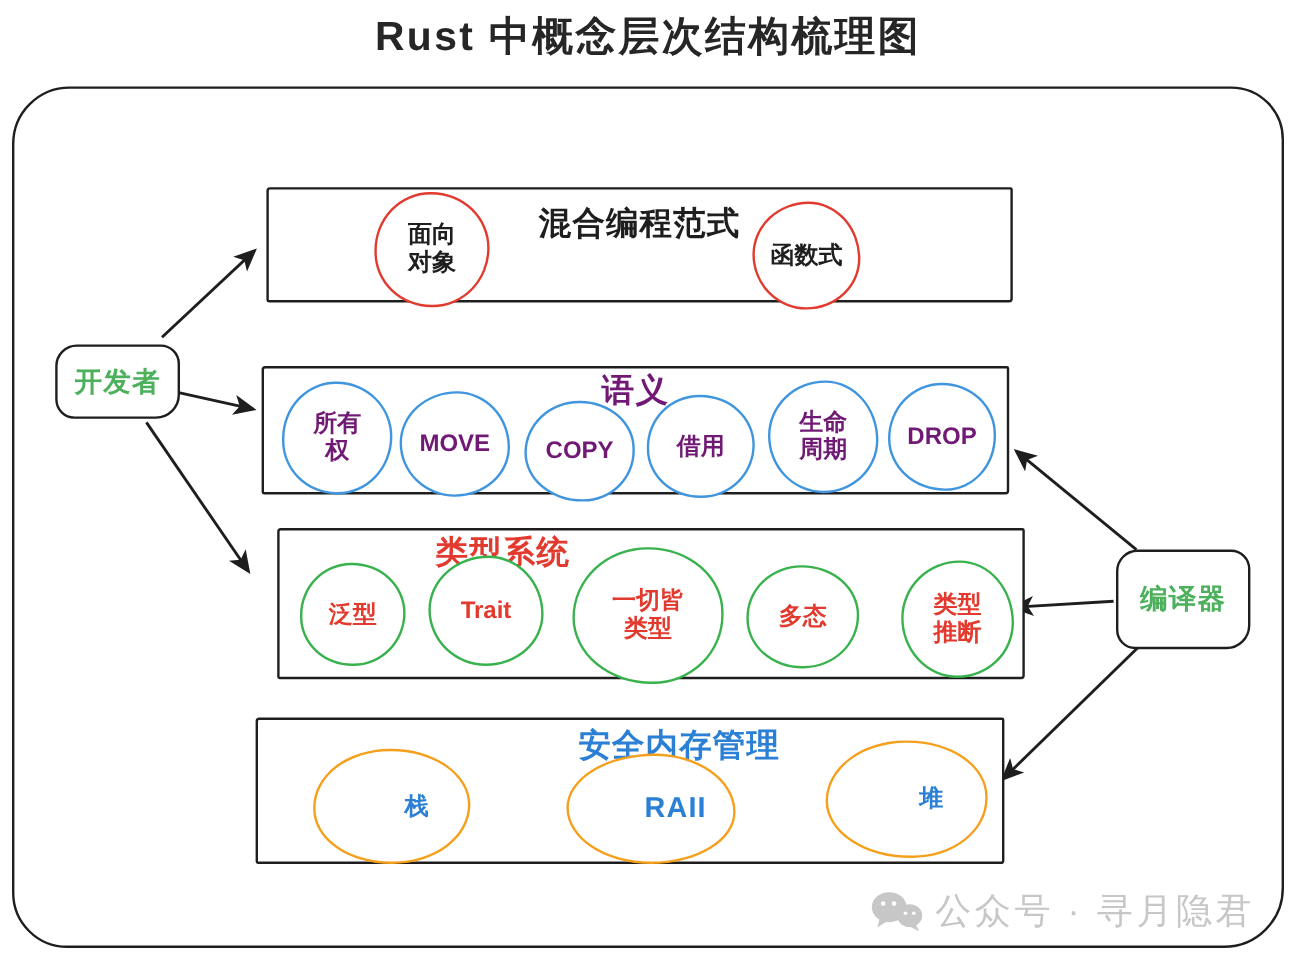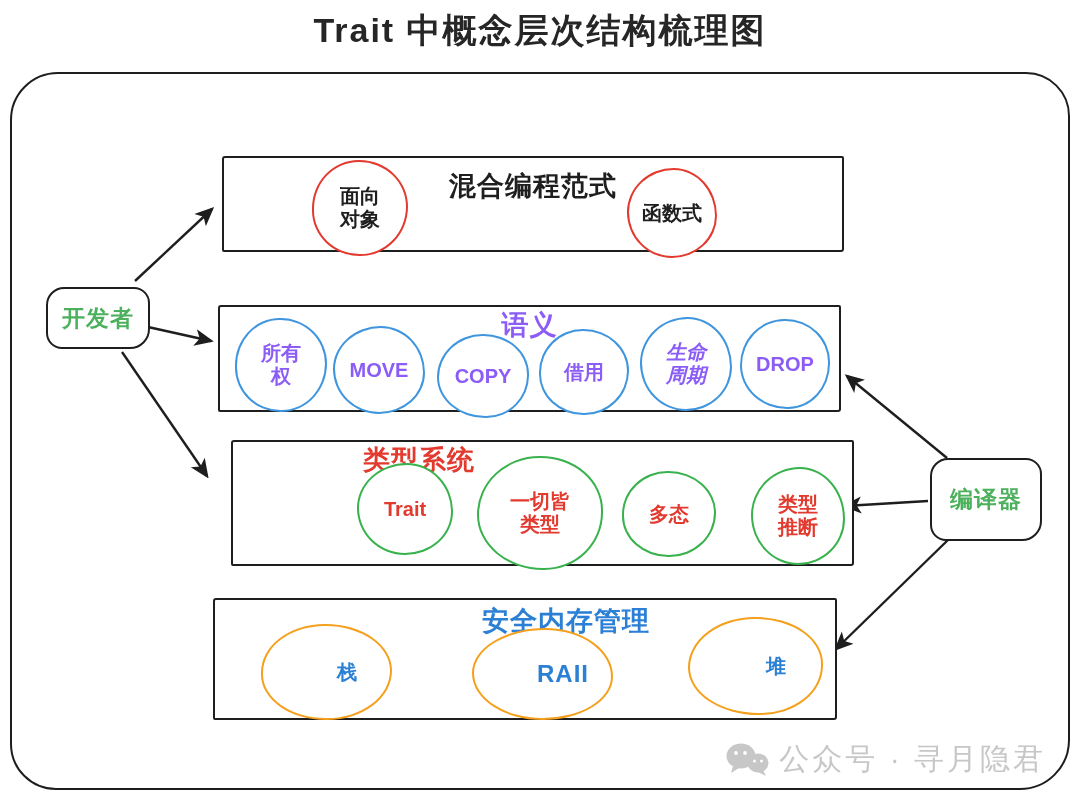--- a/index.html
+++ b/index.html
@@ -29,41 +29,41 @@
     font-size:20px;background:#fff;
   }
   .r1{border-radius:49% 51% 50% 50% / 51% 49% 52% 48%;}
   .r2{border-radius:52% 48% 50% 50% / 49% 53% 47% 51%;}
   .r3{border-radius:50% 50% 47% 53% / 52% 48% 51% 49%;}
   .stroke-red{border:2.4px solid #e23a2e;}
   .stroke-blue{border:2.4px solid #3f95de;}
   .stroke-green{border:2.4px solid #39b24e;}
   .stroke-orange{border:2.4px solid #f5a01d;}
   .text-ink{color:#1e1e1e;}
-  .text-orange{color:#8b5cf6;}
+  .text-orange{color:#701a75;}
   .text-red{color:#e23a2e;}
   .text-blue{color:#2b80d5;padding-left:41px;}
   .actor{
     position:absolute;display:flex;align-items:center;justify-content:center;
     border:2.4px solid #1e1e1e;border-radius:18px 16px 20px 16px;background:#fff;
     font-size:23px;font-weight:700;color:#4cb05c;letter-spacing:1px;
   }
   .arrows{position:absolute;left:0;top:0;width:1080px;height:798px;pointer-events:none;}
   .watermark{
     position:absolute;right:34px;bottom:18px;display:flex;align-items:center;gap:10px;
     color:#c7c7c7;font-size:30px;letter-spacing:3px;white-space:nowrap;
   }
   .wm-icon{width:44px;height:36px;flex:0 0 auto;}
 </style>
 </head>
 <body>
 
 <div class="stage">
 
-  <div class="page-title">Trait 中概念层次结构梳理图</div>
+  <div class="page-title">Rust 中概念层次结构梳理图</div>
 
   <div class="outer-frame"></div>
 
   <svg class="arrows" viewBox="0 0 1080 798">
     <defs>
       <marker id="ah" viewBox="0 0 10 10" refX="8.5" refY="5" markerWidth="8" markerHeight="8" orient="auto-start-reverse">
         <path d="M0,0.6 L10,5 L0,9.4 L2.5,5 z" fill="#1e1e1e"></path>
       </marker>
     </defs>
     <line x1="135" y1="281" x2="212" y2="209" stroke="#1e1e1e" stroke-width="2.4" marker-end="url(#ah)"></line>
@@ -81,27 +81,28 @@
     <div class="node r2 stroke-red text-ink" style="left:403px;top:10px;width:86px;height:86px;">函数式</div>
   </div>
 
   <div class="layer-box" style="left:218px;top:305px;width:619px;height:103px;">
     <div class="layer-title text-orange" style="top:0px;">语义</div>
     <div class="node r1 stroke-blue text-orange" style="left:15px;top:11px;width:88px;height:90px;">所有
 权</div>
     <div class="node r2 stroke-blue text-orange" style="left:113px;top:19px;width:88px;height:84px;">MOVE</div>
     <div class="node r3 stroke-blue text-orange" style="left:217px;top:27px;width:88px;height:80px;">COPY</div>
     <div class="node r1 stroke-blue text-orange" style="left:319px;top:22px;width:86px;height:82px;">借用</div>
-    <div class="node r2 stroke-blue text-orange" style="left:420px;top:10px;width:88px;height:90px;font-style:italic;">生命
+    <div class="node r2 stroke-blue text-orange" style="left:420px;top:10px;width:88px;height:90px;">生命
 周期</div>
     <div class="node r3 stroke-blue text-orange" style="left:520px;top:12px;width:86px;height:86px;">DROP</div>
   </div>
 
   <div class="layer-box" style="left:218px;top:440px;width:619px;height:122px;margin-left:13px;">
     <div class="layer-title text-red" style="top:0px;width:auto;left:130px;">类型系统</div>
+    <div class="node r1 stroke-green text-red" style="left:17px;top:27px;width:84px;height:82px;">泛型</div>
     <div class="node r2 stroke-green text-red" style="left:124px;top:21px;width:92px;height:88px;">Trait</div>
     <div class="node r3 stroke-green text-red" style="left:244px;top:14px;width:122px;height:110px;">一切皆
 类型</div>
     <div class="node r1 stroke-green text-red" style="left:389px;top:29px;width:90px;height:82px;">多态</div>
     <div class="node r2 stroke-green text-red" style="left:518px;top:25px;width:90px;height:94px;">类型
 推断</div>
   </div>
 
   <div class="layer-box" style="left:213px;top:598px;width:620px;height:118px;">
     <div class="layer-title text-blue" style="top:3px;">安全内存管理</div>

